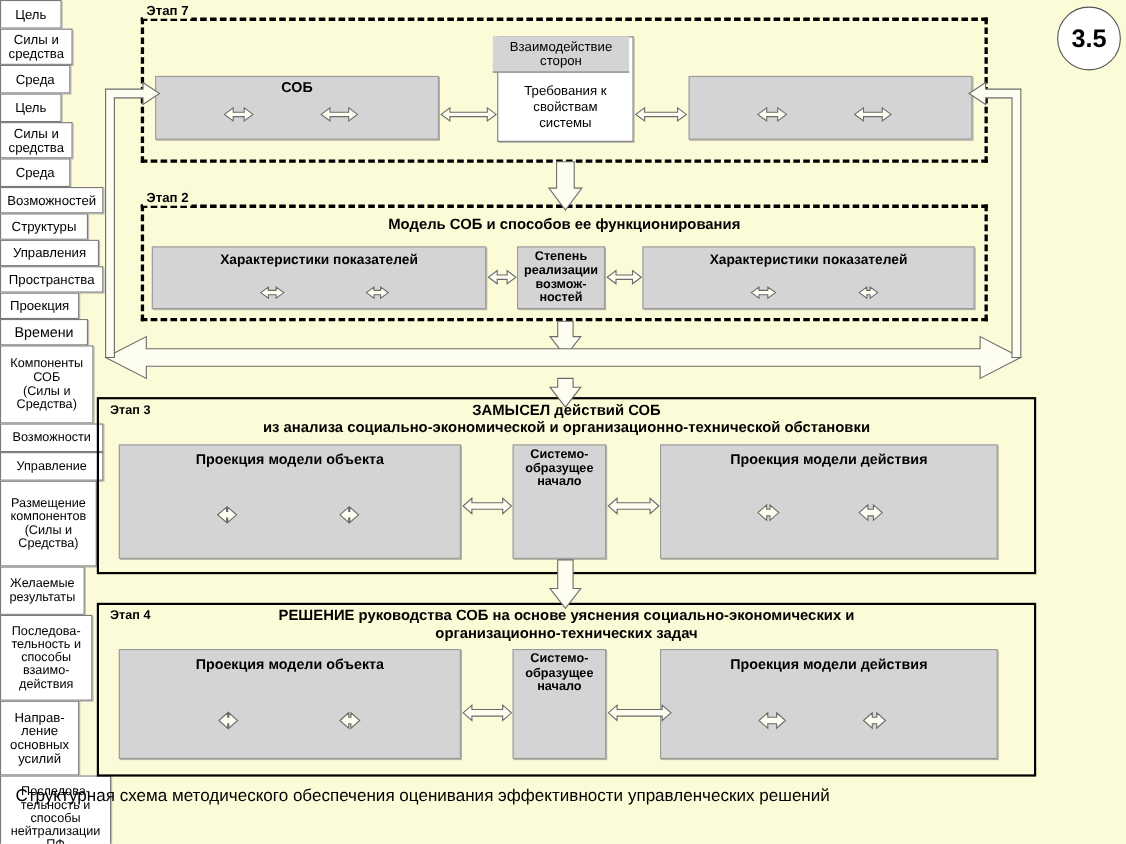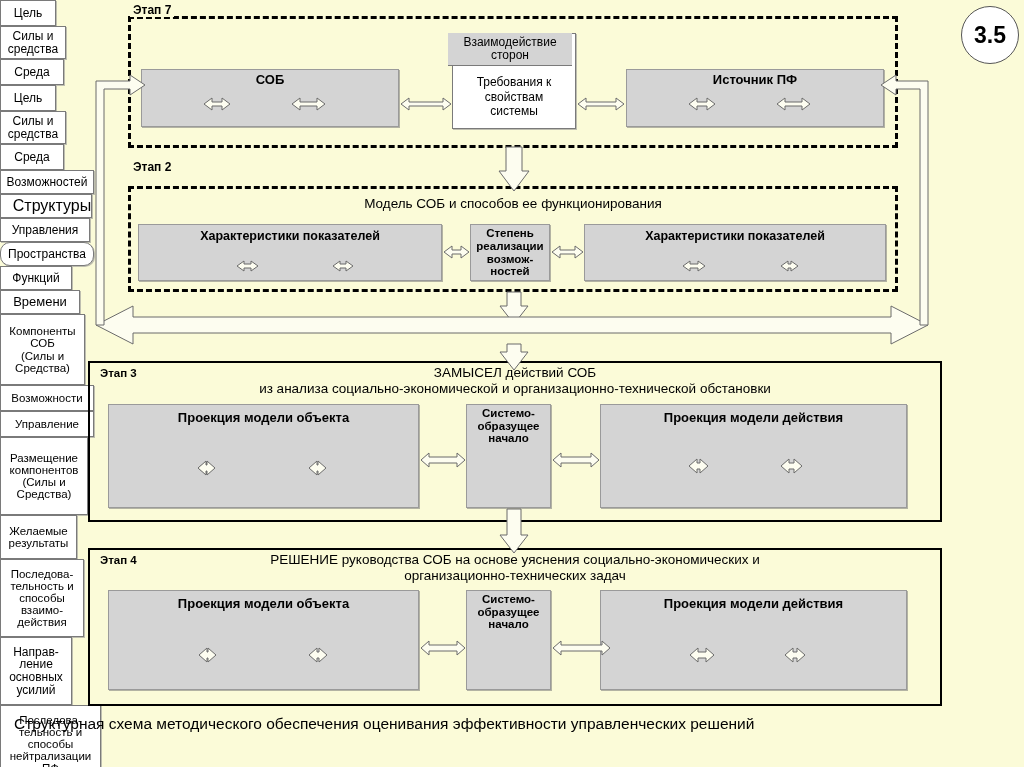--- a/index.html
+++ b/index.html
@@ -39,21 +39,21 @@
     border:2px solid #000;
     background:transparent;
   }
   .stageTag{
     position:absolute;font-weight:bold;color:#000;
     background:#fbfbd8;padding:0 3px;
   }
   .stageTagSolid{
     position:absolute;font-weight:bold;color:#000;
   }
-  .hdr{position:absolute;text-align:center;font-weight:normal;color:#000;line-height:1.15;}
+  .hdr{position:absolute;text-align:center;font-weight:bold;color:#000;line-height:1.15;}
   .caption{
     position:absolute;color:#000;
   }
   .circle35{
     position:absolute;border-radius:50%;
     background:#ffffff;border:1px solid #555;
     display:flex;align-items:center;justify-content:center;
     font-weight:bold;color:#000;
   }
   svg.ov{position:absolute;left:0;top:0;width:1024px;height:767px;overflow:visible;pointer-events:none;}
@@ -73,41 +73,40 @@
   <div class="panelTitle" style="left:141px;top:72px;width:258px;font-size:13px;">СОБ</div>
   <div class="whiteBox mline" style="left:148px;top:98px;width:54px;height:24px;font-size:12px;">Цель</div>
   <div class="whiteBox mline" style="left:226px;top:93px;width:64px;height:31px;font-size:12px;">Силы и<br>средства</div>
   <div class="whiteBox mline" style="left:327px;top:98px;width:62px;height:24px;font-size:12px;">Среда</div>
 
   <div class="abs" style="left:452px;top:33px;width:124px;height:96px;border:1px solid #7a7a7a;background:#fff;box-shadow:1px 1px 0 rgba(150,150,150,.6);"></div>
   <div class="abs" style="left:448px;top:33px;width:124px;height:33px;background:#d4d4d4;border-bottom:1px solid #7a7a7a;display:flex;align-items:center;justify-content:center;text-align:center;font-size:12px;line-height:1.1;">Взаимодействие<br>сторон</div>
   <div class="abs" style="left:452px;top:66px;width:124px;height:62px;display:flex;align-items:center;justify-content:center;text-align:center;font-size:12px;line-height:1.2;">Требования к<br>свойствам<br>системы</div>
 
   <div class="abs grayPanel" style="left:626px;top:69px;width:258px;height:58px;"></div>
-  <div class="panelTitle" style="left:626px;top:72px;width:258px;font-size:13px;">Источник ПФ</div>
   <div class="whiteBox mline" style="left:633px;top:98px;width:54px;height:24px;font-size:12px;">Цель</div>
   <div class="whiteBox mline" style="left:711px;top:93px;width:64px;height:31px;font-size:12px;">Силы и<br>средства</div>
   <div class="whiteBox mline" style="left:812px;top:98px;width:62px;height:24px;font-size:12px;">Среда</div>
 
   <div class="abs dashFrame" style="left:128px;top:186px;width:770px;height:106px;"></div>
-  <div class="stageTag" style="left:130px;top:160px;font-size:12px;">Этап 2</div>
+  <div class="stageTag" style="left:130px;top:173px;font-size:12px;">Этап 2</div>
   <div class="hdr" style="left:128px;top:196px;width:770px;font-size:13.5px;">Модель СОБ и способов ее функционирования</div>
 
   <div class="abs grayPanel" style="left:138px;top:224px;width:304px;height:57px;"></div>
   <div class="panelTitle" style="left:138px;top:229px;width:304px;font-size:12.5px;">Характеристики показателей</div>
   <div class="whiteBox" style="left:143px;top:255px;width:92px;height:22px;font-size:12px;">Возможностей</div>
-  <div class="whiteBox" style="left:253px;top:255px;width:78px;height:22px;font-size:16px;padding-left:12px;">Структуры</div>
+  <div class="whiteBox" style="left:253px;top:255px;width:78px;height:22px;font-size:12px;">Структуры</div>
   <div class="whiteBox" style="left:348px;top:255px;width:88px;height:22px;font-size:12px;">Управления</div>
 
   <div class="abs grayPanel mline" style="left:470px;top:224px;width:80px;height:57px;display:flex;align-items:center;justify-content:center;text-align:center;font-size:11.5px;font-weight:bold;line-height:1.1;">Степень<br>реализации<br>возмож-<br>ностей</div>
 
   <div class="abs grayPanel" style="left:584px;top:224px;width:302px;height:57px;"></div>
   <div class="panelTitle" style="left:584px;top:229px;width:302px;font-size:12.5px;">Характеристики показателей</div>
-  <div class="whiteBox" style="left:589px;top:255px;width:92px;height:22px;font-size:12px;border-radius:10px;">Пространства</div>
-  <div class="whiteBox" style="left:709px;top:255px;width:70px;height:22px;font-size:12px;">Функций</div>
+  <div class="whiteBox" style="left:589px;top:255px;width:92px;height:22px;font-size:12px;">Пространства</div>
+  <div class="whiteBox" style="left:709px;top:255px;width:70px;height:22px;font-size:12px;">Проекция</div>
   <div class="whiteBox" style="left:800px;top:255px;width:78px;height:22px;font-size:13px;">Времени</div>
 
   <div class="abs" style="left:350px;top:318px;width:320px;text-align:center;font-size:12.5px;color:#000;">Обратная связь</div>
 
   <div class="abs solidFrame" style="left:88px;top:361px;width:854px;height:161px;"></div>
   <div class="stageTagSolid" style="left:100px;top:367px;font-size:11.5px;">Этап 3</div>
   <div class="hdr" style="left:88px;top:365px;width:854px;font-size:13.5px;">ЗАМЫСЕЛ действий СОБ</div>
   <div class="hdr" style="left:88px;top:381px;width:854px;font-size:13.5px;">из анализа социально-экономической и организационно-технической обстановки</div>
 
   <div class="abs grayPanel" style="left:108px;top:404px;width:311px;height:104px;"></div>

